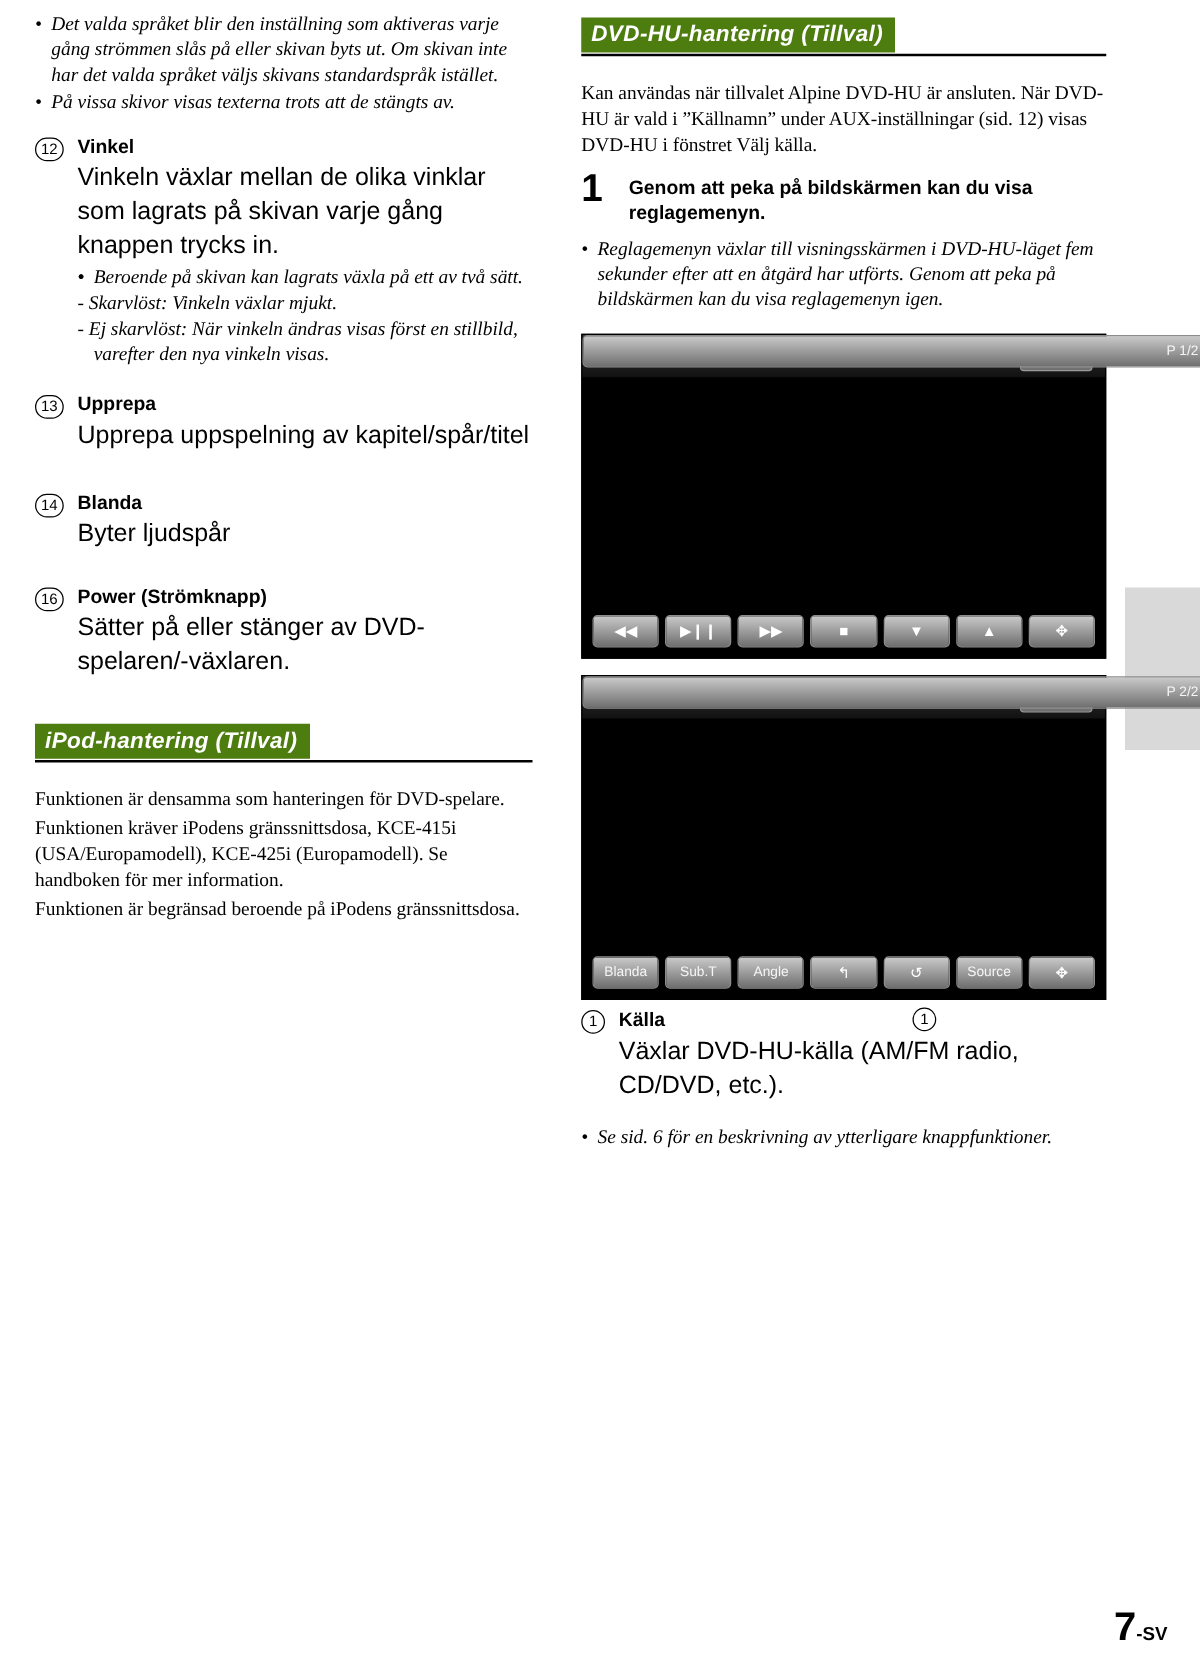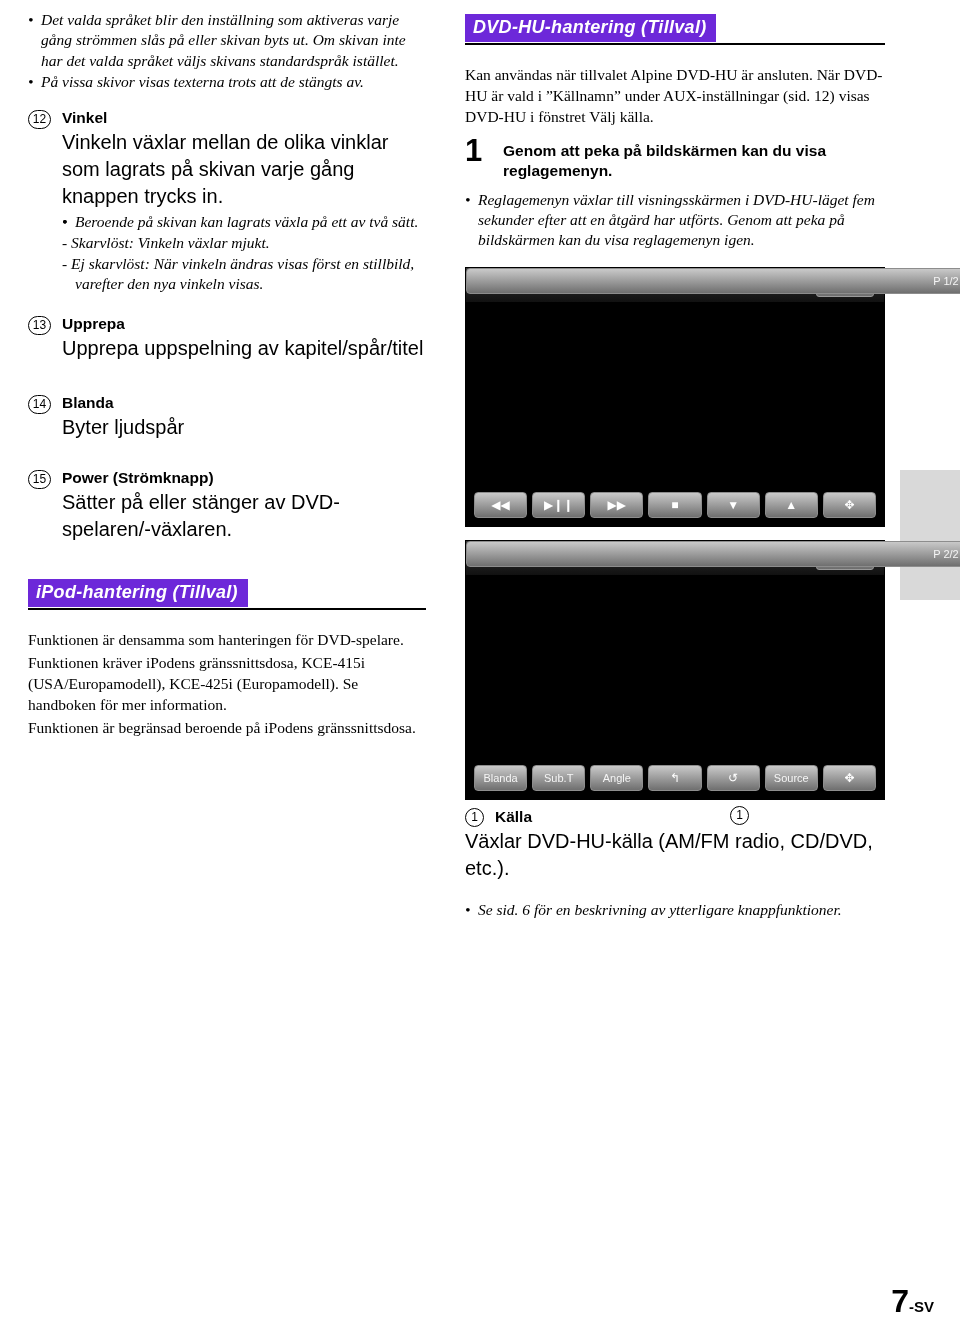--- a/index.html
+++ b/index.html
@@ -107,21 +107,21 @@
     top: 1px;
   }
 
   
   .sec-head {
     position: relative;
     margin-top: 4px;
     margin-bottom: 10px;
   }
   .sec-head .bar {
-    background: #6d28d9;
+    background: #4d7c0f;
     color: #fff;
     font-family: "Liberation Sans", sans-serif;
     font-weight: bold;
     font-style: italic;
     font-size: 18px;
     letter-spacing: 0.3px;
     display: inline-block;
     padding: 3px 10px 4px 8px;
   }
   .sec-head .rule {
@@ -299,21 +299,21 @@
     <div class="item-block" style="margin-top:32px;">
       <span class="marker">
         <span class="circnum wide">14</span>
       </span>
       <div class="bold-sans">Blanda</div>
       <div class="sans" style="margin-top:2px;">Byter ljudspår</div>
     </div>
 
     <div class="item-block" style="margin-top:28px;">
       <span class="marker">
-        <span class="circnum wide">15</span>
+        <span class="circnum wide">16</span>
       </span>
       <div class="bold-sans">Power (Strömknapp)</div>
       <div class="sans" style="margin-top:2px;">Sätter på eller stänger av DVD-spelaren/-växlaren.</div>
     </div>
 
     <div class="sec-head" style="margin-top:36px; width:398px;">
       <span class="bar">iPod-hantering (Tillval)</span>
       <span class="rule"></span>
     </div>
 
@@ -411,21 +411,21 @@
             <span>P 2/2</span>
           </div>
       </div>
     </div>
 
     <div style="position:relative; margin-top:8px; height:20px;">
       <span class="circnum" style="position:absolute; left:0; top:0;">1</span>
       <span class="circnum" style="position:absolute; left:265px; top:-2px;">1</span>
       <span class="bold-sans" style="position:absolute; left:30px; top:0;">Källa</span>
     </div>
-    <div class="sans" style="margin-top:0px;">Växlar DVD-HU-källa (AM/FM radio, CD/DVD, etc.).</div>
+    <div class="sans" style="margin-left:30px; margin-top:0px;">Växlar DVD-HU-källa (AM/FM radio, CD/DVD, etc.).</div>
 
     <ul class="bullets ital" style="margin-top:18px;">
       <li>
         <span class="bull">•</span>
         <span>Se sid. 6 för en beskrivning av ytterligare knappfunktioner.</span>
       </li>
     </ul>
   </div>
 
   <div class="pagenum">

